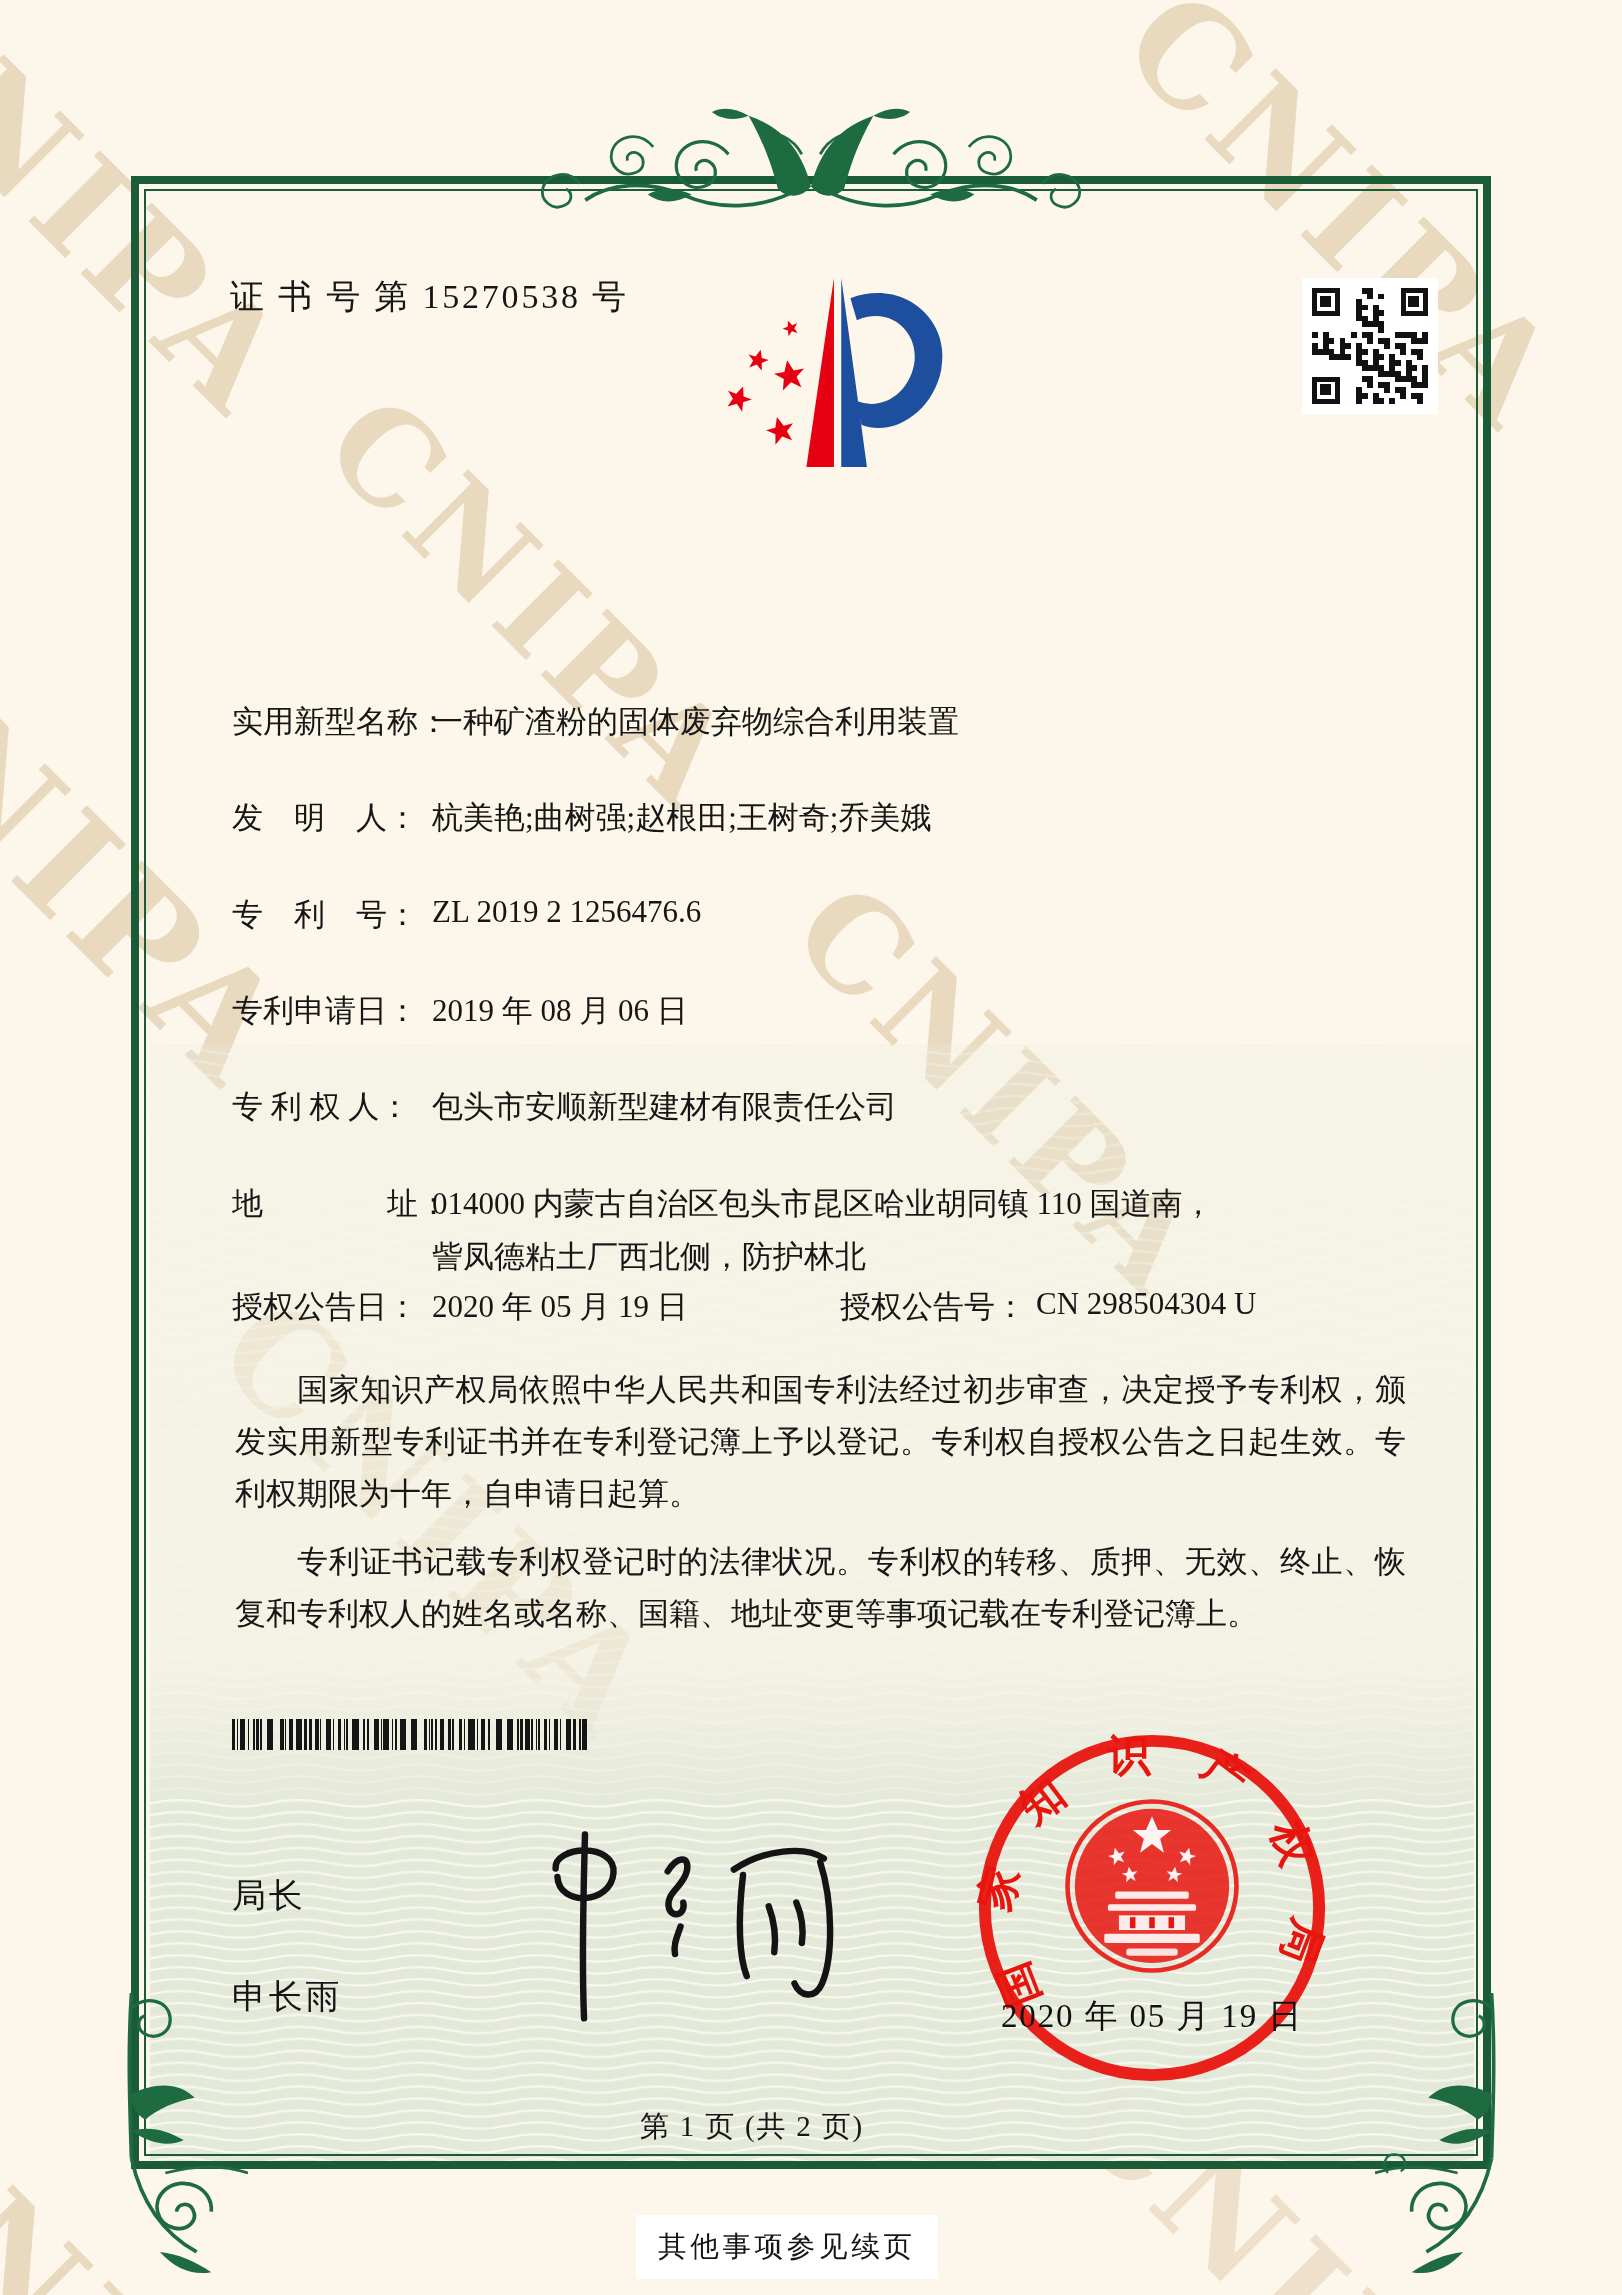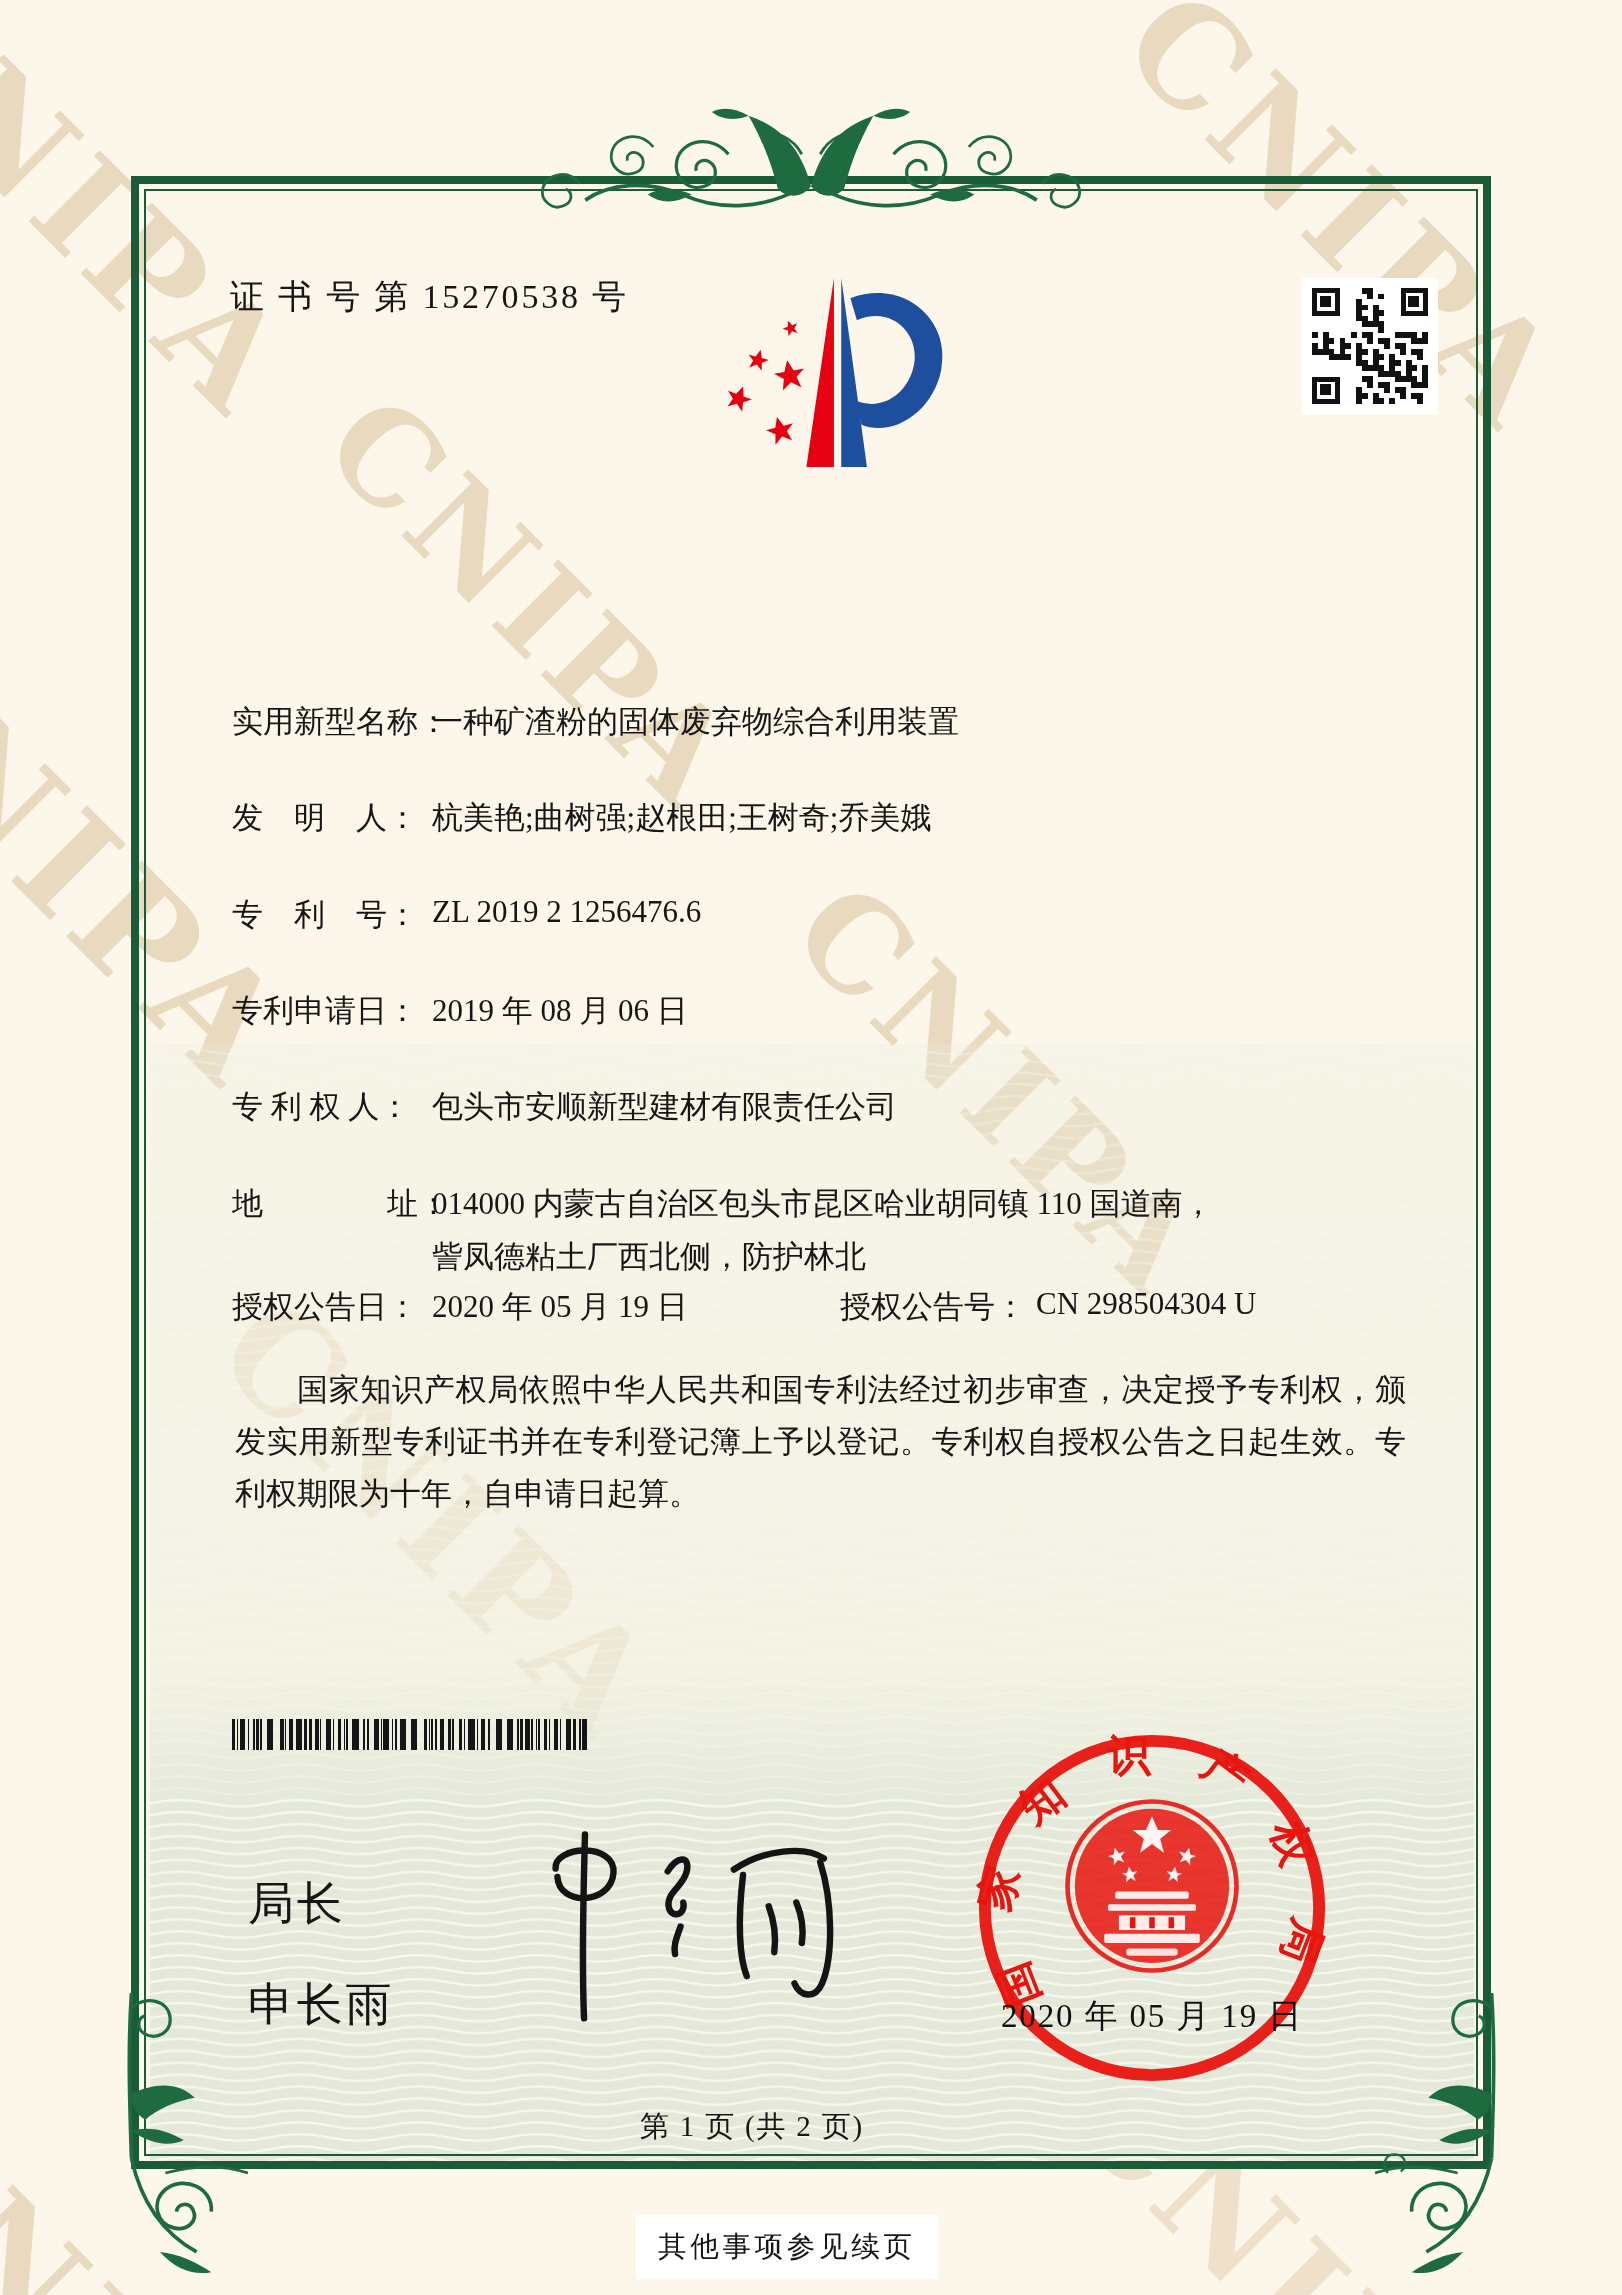--- a/index.html
+++ b/index.html
@@ -20,21 +20,21 @@
          font-weight:bold;letter-spacing:13px;z-index:5;}
   .frow{position:absolute;font-size:31px;z-index:5;white-space:nowrap;}
   .flabel{position:absolute;left:232px;}
   .fvalue{position:absolute;left:432px;}
   .paras{position:absolute;left:219px;top:1348px;width:1203px;z-index:5;}
   .paras p{margin:16px;font-size:31px;line-height:52px;text-indent:2em;text-align:justify;}
   .barcode{position:absolute;left:232px;top:1719px;width:360px;height:31px;z-index:5;
     background-image:
       repeating-linear-gradient(90deg,#151515 0 2.8px,transparent 2.8px 4.6px,#151515 4.6px 6.4px,transparent 6.4px 11px,#151515 11px 13px,transparent 13px 15.6px,#151515 15.6px 17.4px,transparent 17.4px 24px),
       repeating-linear-gradient(90deg,#151515 0 1.8px,transparent 1.8px 8.3px,#151515 8.3px 13px,transparent 13px 21px,#151515 21px 23px,transparent 23px 28.5px);}
-  .director{position:absolute;left:248px;font-size:46px;z-index:5;letter-spacing:2.8px;}
+  .director{position:absolute;left:232px;font-size:34px;z-index:5;letter-spacing:2.8px;}
   .pagefoot{position:absolute;left:640px;top:2107px;font-size:29px;letter-spacing:1.8px;z-index:5;}
   .contnote{position:absolute;left:636px;top:2215px;background:#ffffff;padding:13px 22px;
             font-size:28.5px;letter-spacing:3.7px;z-index:5;}
   
   .qr{position:absolute;left:1302px;top:278px;width:136px;height:136px;background:#fff;z-index:5;}
   .qr-grid{position:absolute;left:10px;top:10px;width:116px;height:116px;}
   .qr-grid i{position:absolute;width:5.5px;height:5.5px;background:#111;}
   .finder{position:absolute;width:27.5px;height:27.5px;border:5.5px solid #111;box-sizing:border-box;}
   .finder::after{content:"";position:absolute;left:2.8px;top:2.8px;width:11px;height:11px;background:#111;}
   .f-tl{left:10px;top:10px}.f-tr{right:10px;top:10px}.f-bl{left:10px;bottom:10px}
@@ -284,20 +284,21 @@
   </div>
   <div class="frow" style="top:1286px;">
     <span class="flabel">授权公告日：</span>
     <span class="fvalue">2020 年 05 月 19 日</span>
     <span style="position:absolute;left:840px;">授权公告号：</span>
     <span style="position:absolute;left:1036px;">CN 298504304 U</span>
   </div>
 
   <div class="paras">
     <p>国家知识产权局依照中华人民共和国专利法经过初步审查，决定授予专利权，颁发实用新型专利证书并在专利登记簿上予以登记。专利权自授权公告之日起生效。专利权期限为十年，自申请日起算。</p>
+    <p>专利证书记载专利权登记时的法律状况。专利权的转移、质押、无效、终止、恢复和专利权人的姓名或名称、国籍、地址变更等事项记载在专利登记簿上。</p>
   </div>
 
   <div class="barcode"></div>
 
   <div class="director" style="top:1873px;">局长</div>
   <div class="director" style="top:1938px;margin-top:36px;">申长雨</div>
 
   <svg class="abs z5" style="left:528px;top:1818px;" width="340" height="239" viewBox="0 0 370 260">
     <g fill="none" stroke="#141414" stroke-width="7" stroke-linecap="round">
       <path d="M62,18 C61,60 58,150 61,218"></path>

